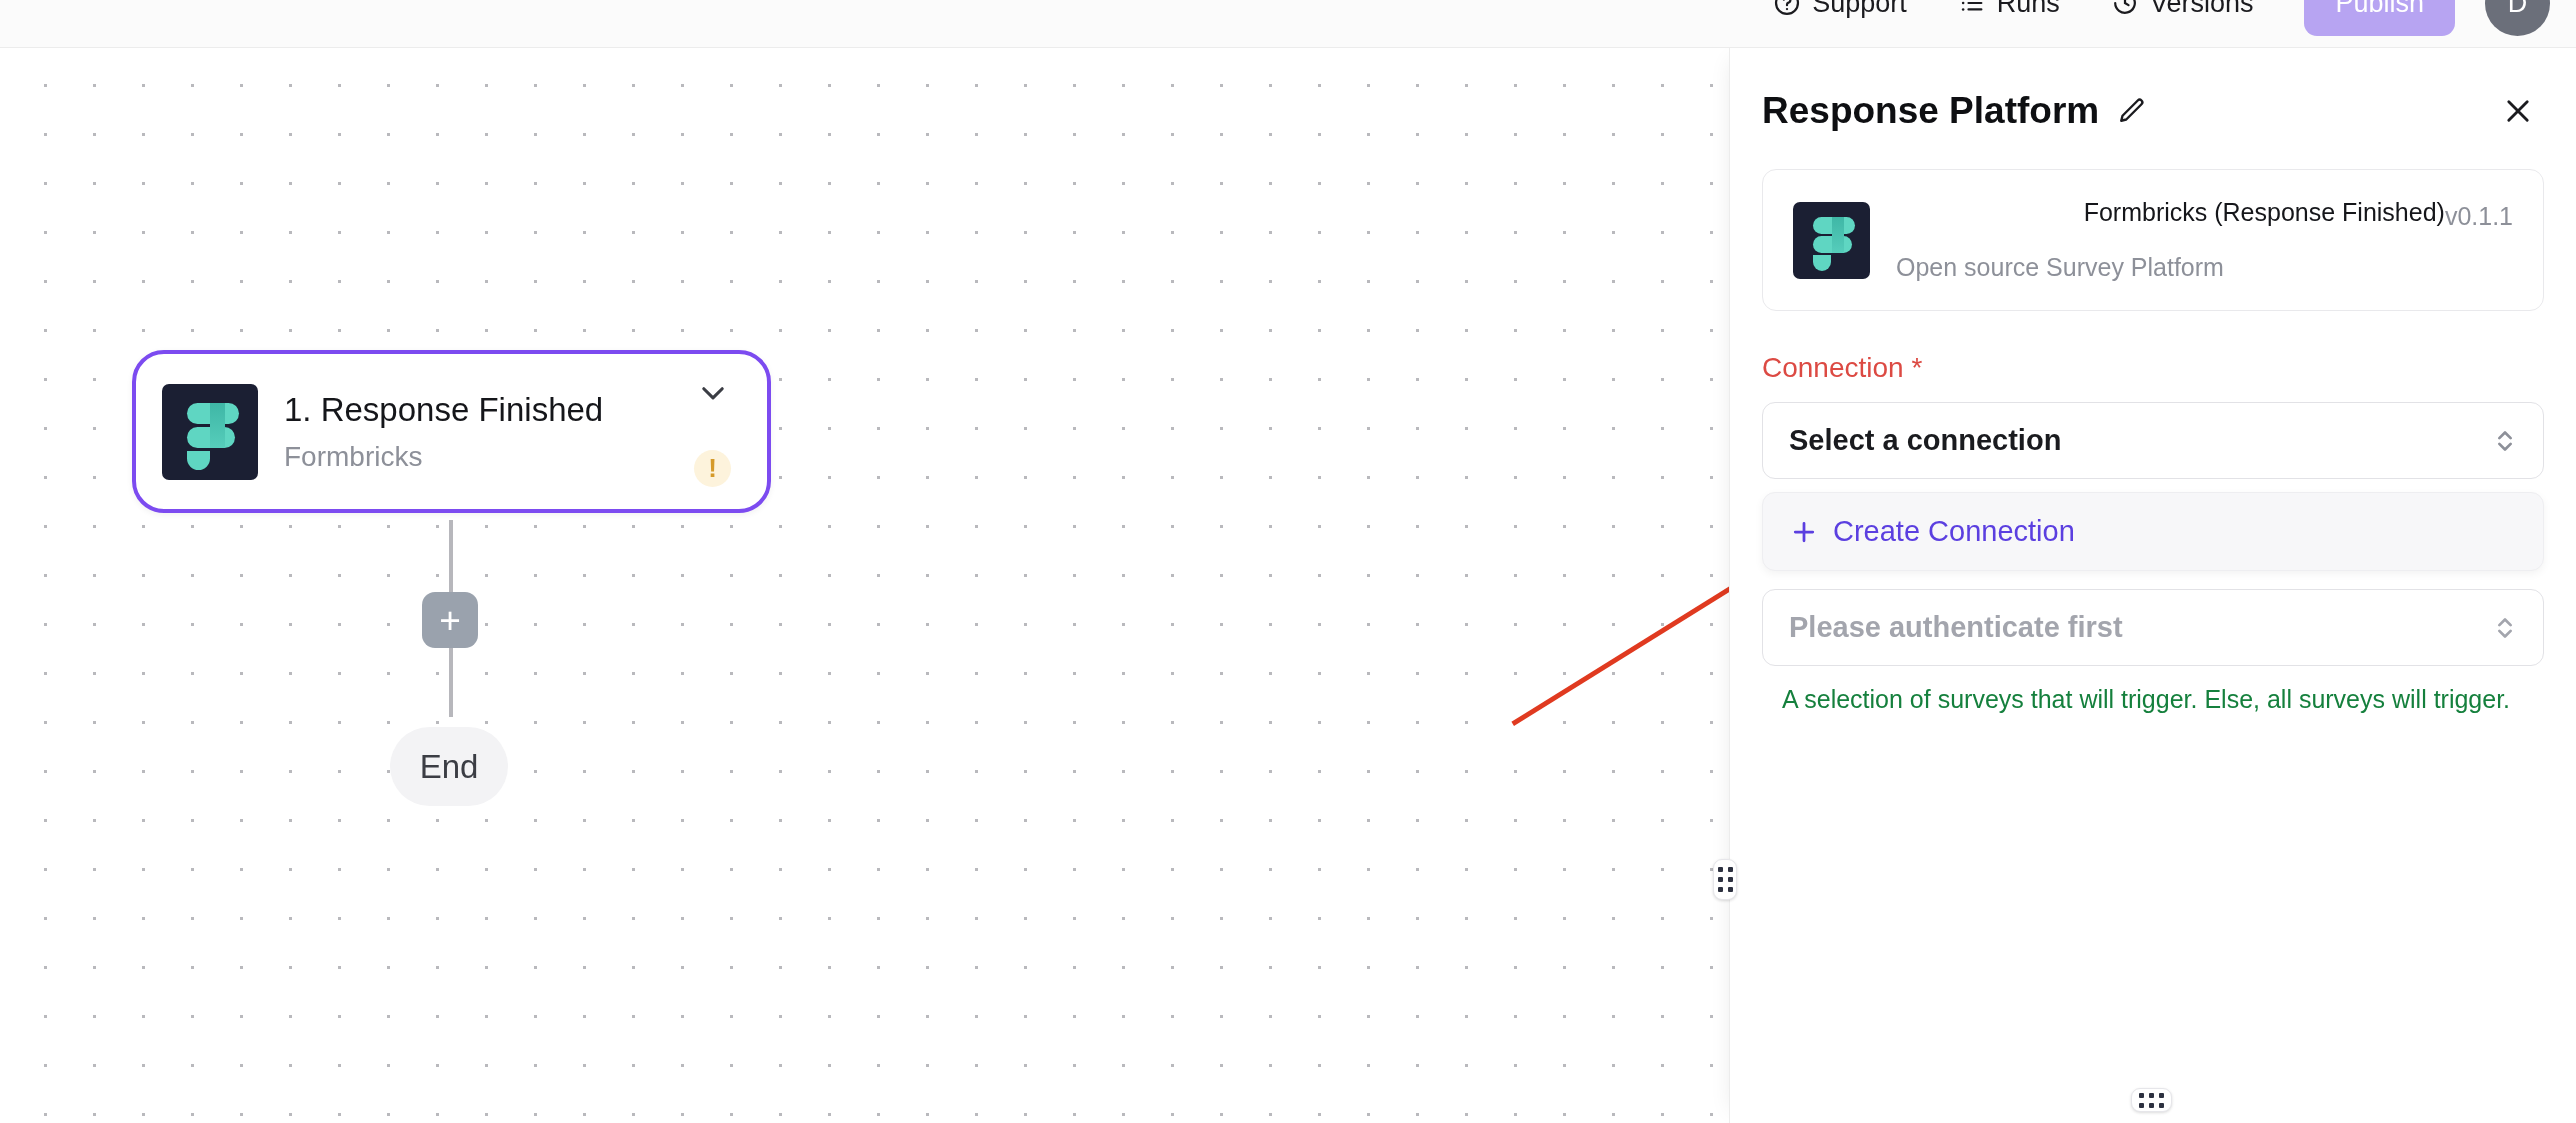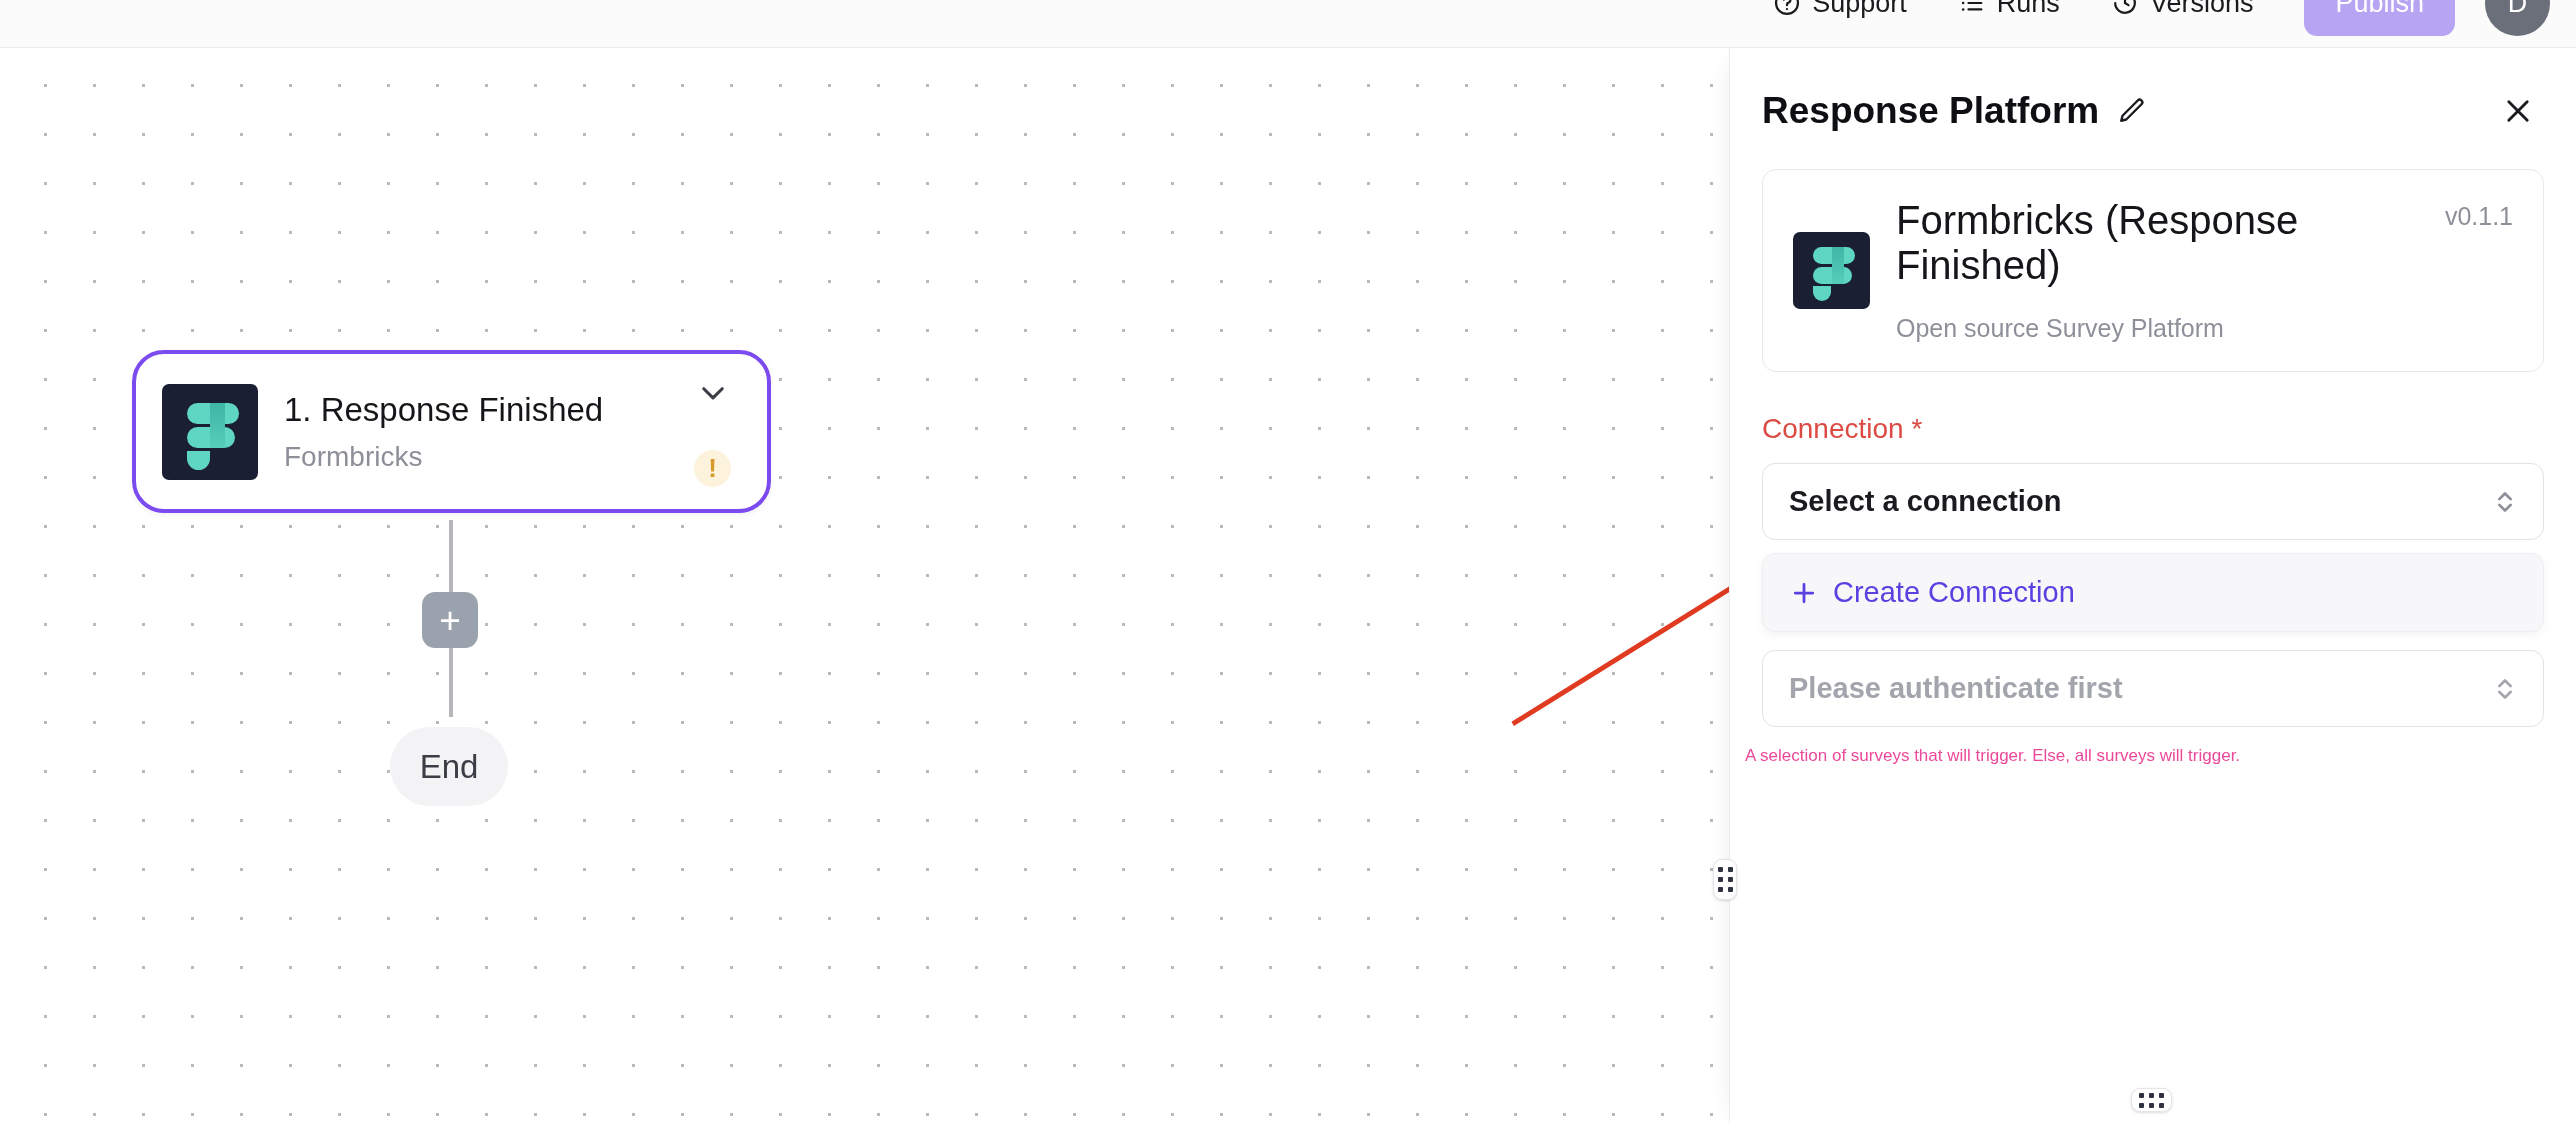--- a/index.html
+++ b/index.html
@@ -165,21 +165,21 @@
   .info-card {
     margin: 37px 32px 0 32px;
     border: 1px solid #e9e9ec;
     border-radius: 14px;
     background: #fff;
     padding: 28px 30px;
     display: flex; align-items: center;
   }
   .info-card .fb-logo { width: 77px; height: 77px; }
   .ic-text { margin-left: 26px; flex: 1 1 auto; min-width: 0; }
-  .ic-title { font-size: 40px; color: #15161a; }
+  .ic-title { font-size: 25px; color: #15161a; text-align: right; }
   .ic-sub   { font-size: 25px; color: #8d9099; margin-top: 26px; }
   .ic-ver   { font-size: 25px; color: #8d9099; white-space: nowrap; align-self: flex-start; padding-top: 4px;}
 
   .field-label {
     margin: 41px 32px 0 32px;
     font-size: 28px; color: #dc4a43;
   }
   .select-box {
     margin: 18px 32px 0 32px;
     height: 77px;
@@ -205,22 +205,22 @@
     display: flex; align-items: center;
     padding: 0 26px;
     cursor: pointer;
   }
   .create-row .plus-ico {
     width: 30px; height: 30px; margin-right: 14px; flex: 0 0 auto;
   }
   .create-row .lbl { font-size: 29px; color: #5b3fe0; }
 
   .help-text {
-    margin: 19px 32px 0 15px;
-    font-size: 17px; color: #ec4899;
+    margin: 19px 32px 0 52px;
+    font-size: 25px; color: #15803d;
   }
 
   
   .handle-v {
     position: absolute; left: 1713px; top: 859px;
     width: 24px; height: 41px; border-radius: 9px;
     background: #ffffff; border: 1px solid #e6e6ea;
     box-shadow: 0 1px 3px rgba(0,0,0,.14);
     display: grid; grid-template-columns: repeat(2,5px);
     grid-auto-rows: 5px; gap: 5px;

